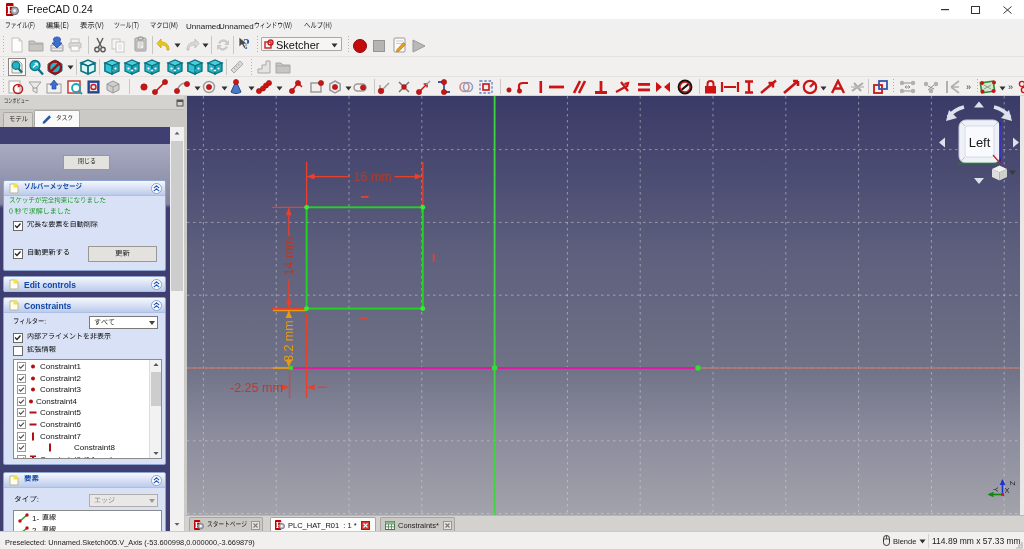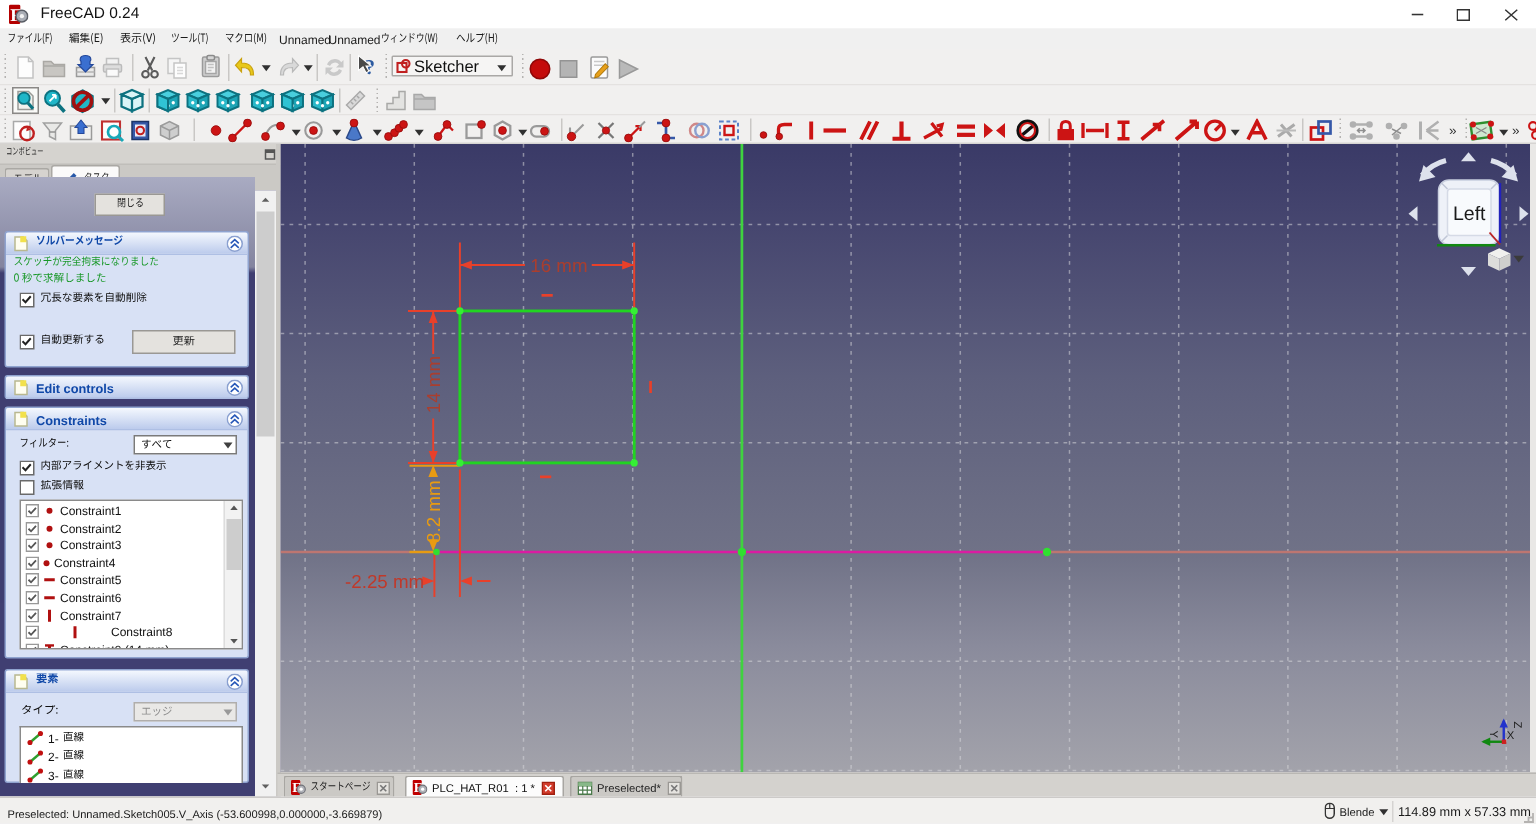--- a/index.html
+++ b/index.html
@@ -8,21 +8,21 @@
 #menubar{left:0;top:19px;width:1024px;height:14px;background:#f0f0f0}
 .mi{position:absolute;top:0;height:14px;display:flex;align-items:center;color:#1a1a1a;font-size:8px}
 #tb1{left:0;top:33px;width:1024px;height:24px;background:#f1f0ef;border-bottom:1px solid #e4e2e0}
 #tb2{left:0;top:57px;width:1024px;height:20px;background:#f1f0ef;border-bottom:1px solid #e4e2e0}
 #tb3{left:0;top:77px;width:1024px;height:19px;background:#f1f0ef;border-bottom:1px solid #d6d4d2}
 .sep{position:absolute;width:1px;background:#c9c7c5}
 .handle{position:absolute;width:3px;background-image:repeating-linear-gradient(to bottom,#b5b3b1 0 1px,transparent 1px 3px);background-size:1px 100%;background-repeat:repeat-y;background-position:1px 0}
 #panel{left:0;top:96px;width:187px;height:435px;background:#403f72}
 #pheader{position:absolute;left:0;top:0;width:187px;height:14px;background:#d5d3cf;border-bottom:1px solid #c0beba}
 #ptabs{position:absolute;left:0;top:14px;width:187px;height:17px;background:#cbc9c5}
-#pcontent{position:absolute;left:0;top:22px;width:170px;height:284px;background:linear-gradient(#a9abc2,#83849f 60px,#3f3e71 64px,#3f3e71)}
+#pcontent{position:absolute;left:0;top:48px;width:170px;height:284px;background:linear-gradient(#a9abc2,#83849f 60px,#3f3e71 64px,#3f3e71)}
 .sect{position:absolute;left:3px;width:163px;background:#d8e1f5;border:1px solid #8fa3cf;border-radius:2px}
 .shead{position:absolute;left:0;top:0;width:100%;height:15px;background:linear-gradient(#f4f8fe,#bccbec);border-bottom:1px solid #aebfe4;border-radius:2px 2px 0 0}
 .btn{position:absolute;background:#e4e2de;border:1px solid #9a9894;display:flex;align-items:center;justify-content:center}
 .combo{position:absolute;height:13px;background:#fff;border:1px solid #7a7a7a}
 .carr{position:absolute;right:2px;top:4px;width:0;height:0;border-left:3.5px solid transparent;border-right:3.5px solid transparent;border-top:4px solid #404040}
 .list{position:absolute;background:#fff;border:1px solid #8a8a8a}
 #statusbar{left:0;top:531px;width:1024px;height:18px;background:#f1f0ee;border-top:1px solid #cccac8}
 #tabbar{left:185px;top:515px;width:839px;height:16px;background:#d4d2ce;border-top:1px solid #b9b7b3}
 .tab{position:absolute;top:1px;height:15px;display:flex;align-items:center;background:#cbc9c5;border:1px solid #a8a6a2;border-bottom:none;border-radius:2px 2px 0 0}
 .tabact{background:#fcfcfc}
@@ -1011,21 +1011,21 @@
         <rect x="0.5" y="0.5" width="8" height="8" fill="#d23b2b" stroke="#a02010"></rect>
         <path d="M2.5 2.5 L6.5 6.5 M6.5 2.5 L2.5 6.5" stroke="#fff" stroke-width="1.1"></path>
       </svg>
     </div>
     <div class="tab" style="left:195px;width:75px;padding-left:4px">
       <svg width="10" height="9" viewBox="0 0 10 9" xmlns="http://www.w3.org/2000/svg" style="margin-right:3px">
         <rect x="0.5" y="0.5" width="9" height="8" fill="#fff" stroke="#4a7a4a"></rect>
         <path d="M0.5 3 H9.5 M0.5 5.8 H9.5 M3.5 0.5 V8.5 M6.5 0.5 V8.5" stroke="#4a7a4a" stroke-width="0.8"></path>
         <rect x="0.5" y="0.5" width="9" height="2.5" fill="#88b888"></rect>
       </svg>
-      <span style="font-size:7.5px;color:#222">Preselected*</span>
+      <span style="font-size:7.5px;color:#222">Constraints*</span>
       <svg width="9" height="9" viewBox="0 0 9 9" xmlns="http://www.w3.org/2000/svg" style="margin-left:4px">
         <rect x="0.5" y="0.5" width="8" height="8" fill="#e5e3df" stroke="#9a9894"></rect>
         <path d="M2.5 2.5 L6.5 6.5 M6.5 2.5 L2.5 6.5" stroke="#777" stroke-width="1.1"></path>
       </svg>
     </div>
   </div>
 <div id="statusbar" class="abs">
     <div class="abs" style="left:5px;top:6px;font-size:7.4px;color:#1a1a1a">Preselected: Unnamed.Sketch005.V_Axis (-53.600998,0.000000,-3.669879)</div>
     <svg class="abs" style="left:883px;top:3px" width="7" height="11" viewBox="0 0 7 11" xmlns="http://www.w3.org/2000/svg">
       <rect x="0.5" y="0.5" width="6" height="10" rx="3" fill="none" stroke="#333"></rect>

